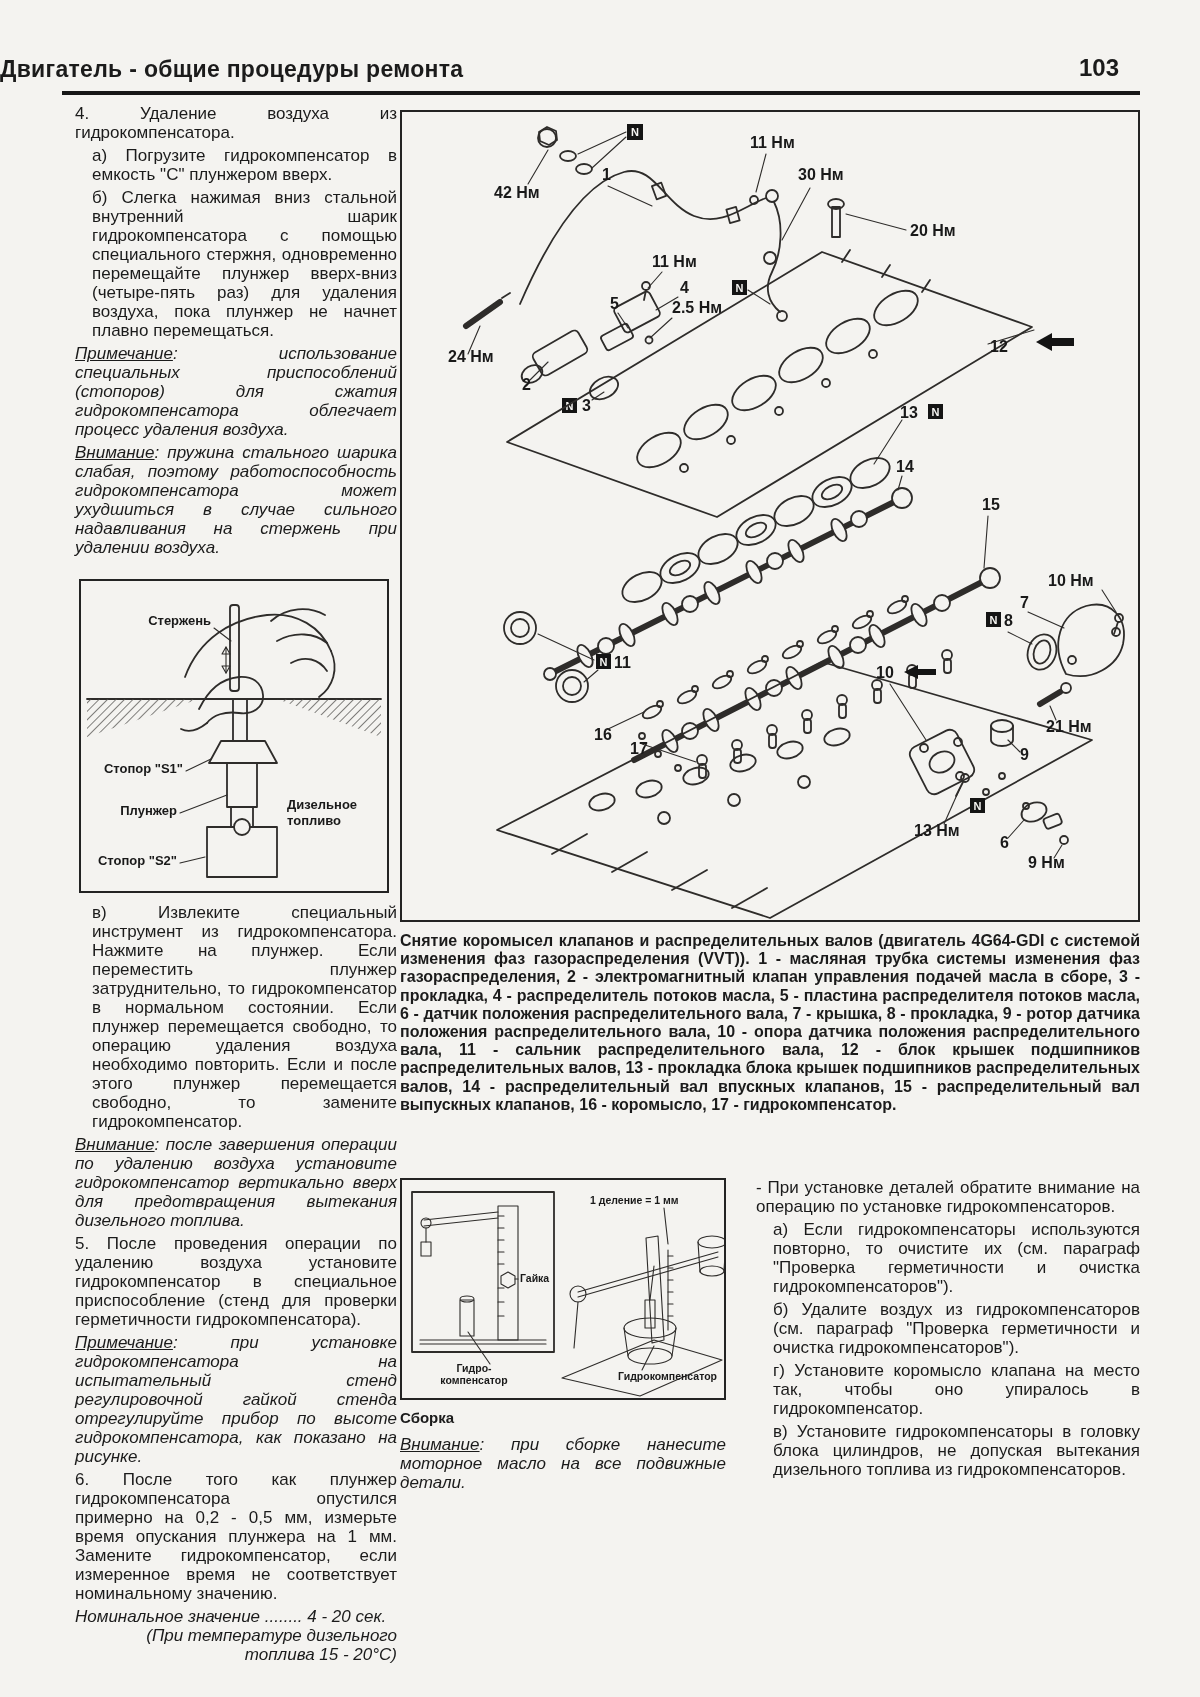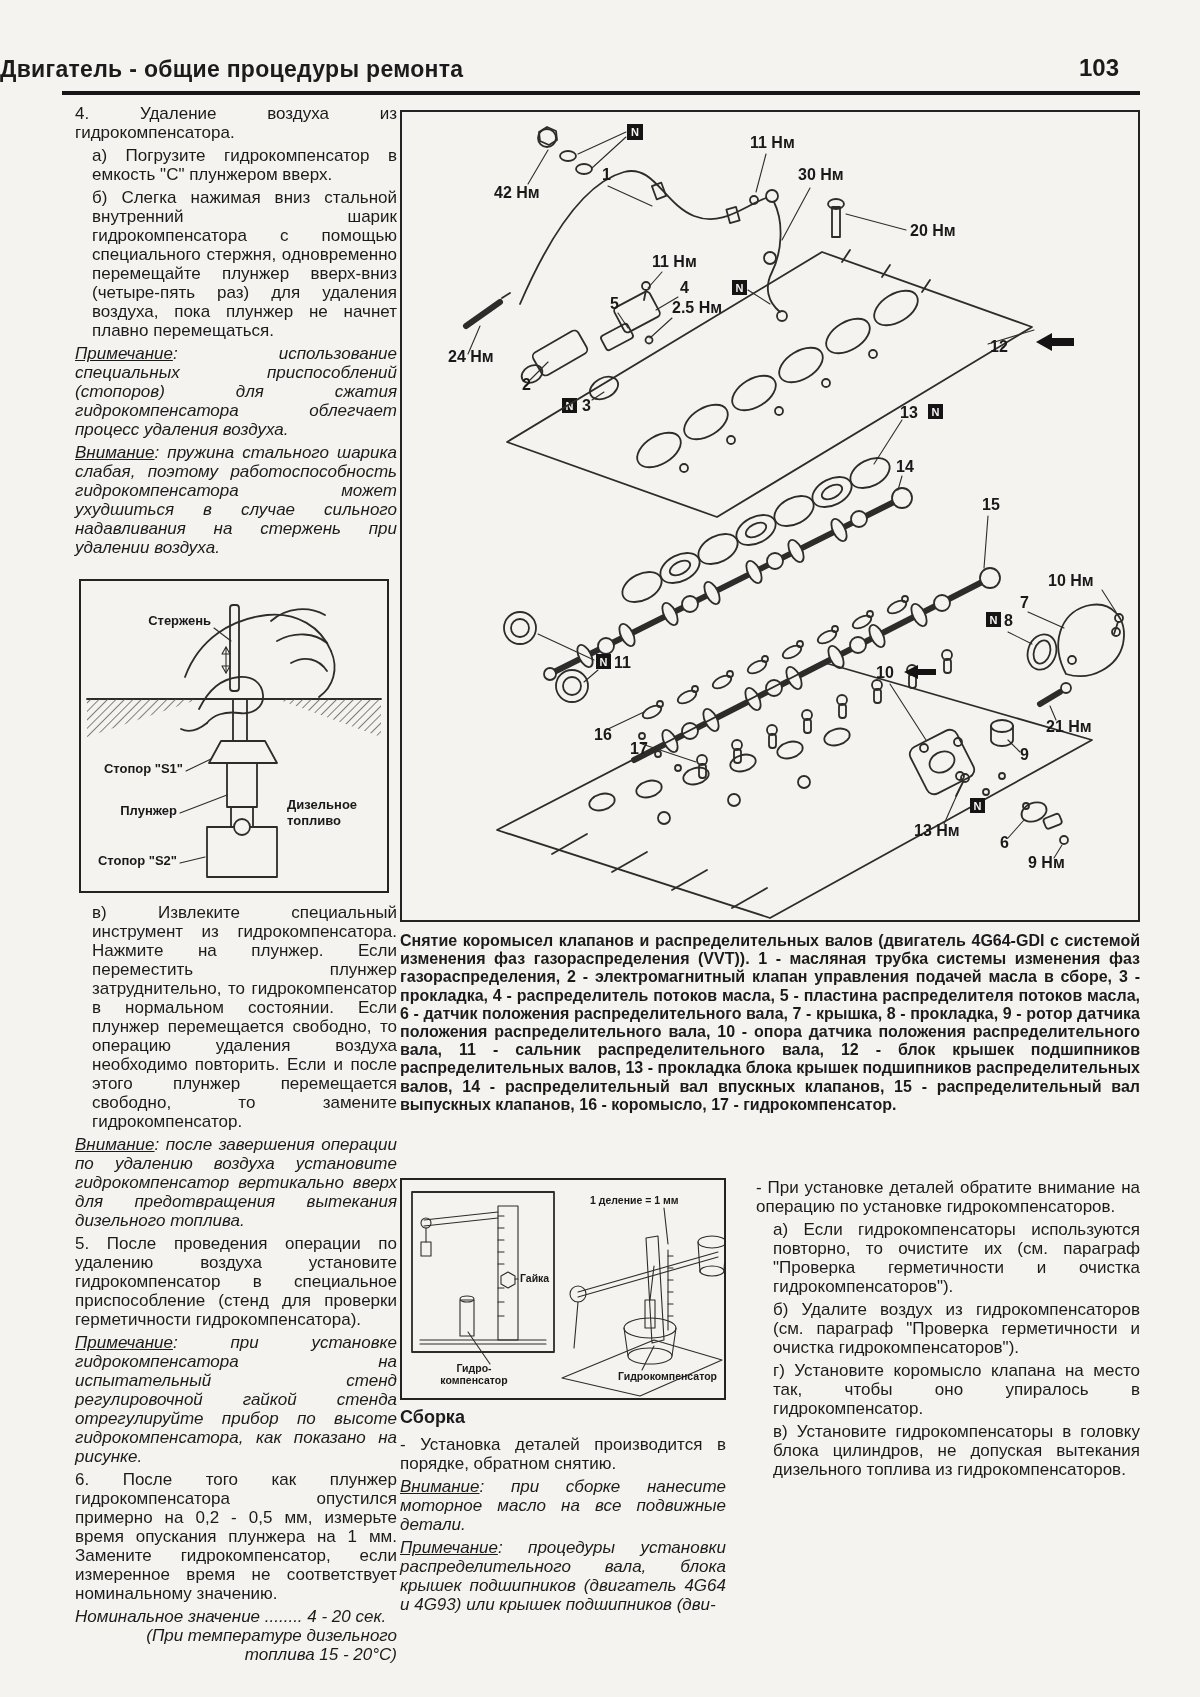--- a/index.html
+++ b/index.html
@@ -22,21 +22,21 @@
   #col1{left:75px;top:104px;width:322px;}
   #col3{left:756px;top:1178px;width:384px;}
   
   .figbox{border:2px solid #232323;background:#f4f3f0;}
   #fig1{margin:22px 0 10px 4px;width:306px;height:310px;}
   #diagram{position:absolute;left:400px;top:110px;width:736px;height:808px;}
   #caption{position:absolute;left:400px;top:932px;width:740px;font-size:16px;
            font-weight:700;line-height:18.2px;text-align:justify;}
   #fig2{position:absolute;left:400px;top:1178px;width:322px;height:218px;}
   #assembly{position:absolute;left:400px;top:1408px;width:326px;}
-  #assembly h2{margin:0 0 8px 0;font-size:18px;font-weight:700;}
+  #assembly h2{margin:0 0 8px 0;font-size:15px;font-weight:700;}
   svg{display:block;}
   svg text{font-family:"Liberation Sans",sans-serif;fill:#191919;}
   .dl{font-size:16px;font-weight:700;}
   .f1t{font-size:13px;font-weight:700;}
   .f2t{font-size:10.5px;font-weight:700;}
   .nboxtxt{font-size:11px;font-weight:700;fill:#f4f3f0;}
   .art,.artl{stroke:#2e2c2a;fill:none;stroke-width:1.8;stroke-linecap:round;stroke-linejoin:round;}
   .artl{stroke-width:1.1;}
   .thick{stroke-width:6;}
   .paper{fill:#f4f3f0;}
@@ -496,23 +496,21 @@
       </g>
       <text class="f2t" x="188" y="24">1 деление = 1 мм</text>
       <line class="artl" x1="262" y1="28" x2="266" y2="64"></line>
       <text class="f2t" x="216" y="200">Гидрокомпенсатор</text>
       <line class="artl" x1="240" y1="190" x2="252" y2="166"></line>
     </svg>
   </div>
 
   <div id="assembly" class="col">
     <h2>Сборка</h2>
-    <p>- Установка деталей производится в порядке, обратном снятию.</p>
     <p class="note"><span class="lead">Внимание</span><span>: при сборке нанесите моторное масло на все подвижные детали.</span></p>
-    <p class="note"><span class="lead">Примечание</span><span>: процедуры установки распределительного вала, блока крышек подшипников (двигатель 4G64 и 4G93) или крышек подшипников (дви-</span></p>
   </div>
 
   <div id="col3" class="col">
     <p>- При установке деталей обратите внимание на операцию по установке гидрокомпенсаторов.</p>
     <p class="sub">а) Если гидрокомпенсаторы используются повторно, то очистите их (см. параграф "Проверка герметичности и очистка гидрокомпенсаторов").</p>
     <p class="sub">б) Удалите воздух из гидрокомпенсаторов (см. параграф "Проверка герметичности и очистка гидрокомпенсаторов").</p>
     <p class="sub">г) Установите коромысло клапана на место так, чтобы оно упиралось в гидрокомпенсатор.</p>
     <p class="sub">в) Установите гидрокомпенсаторы в головку блока цилиндров, не допуская вытекания дизельного топлива из гидрокомпенсаторов.</p>
   </div>
 

